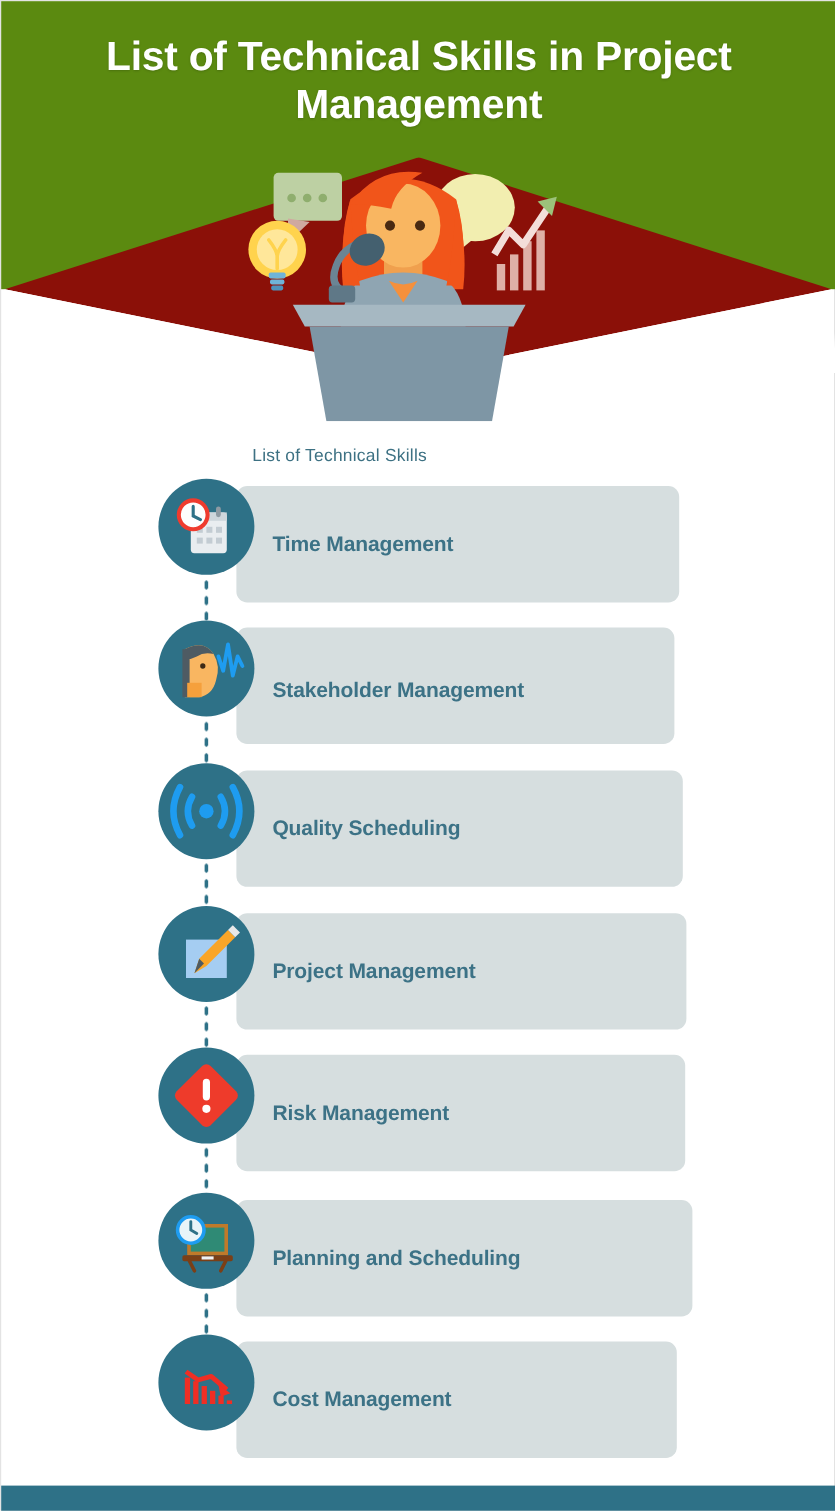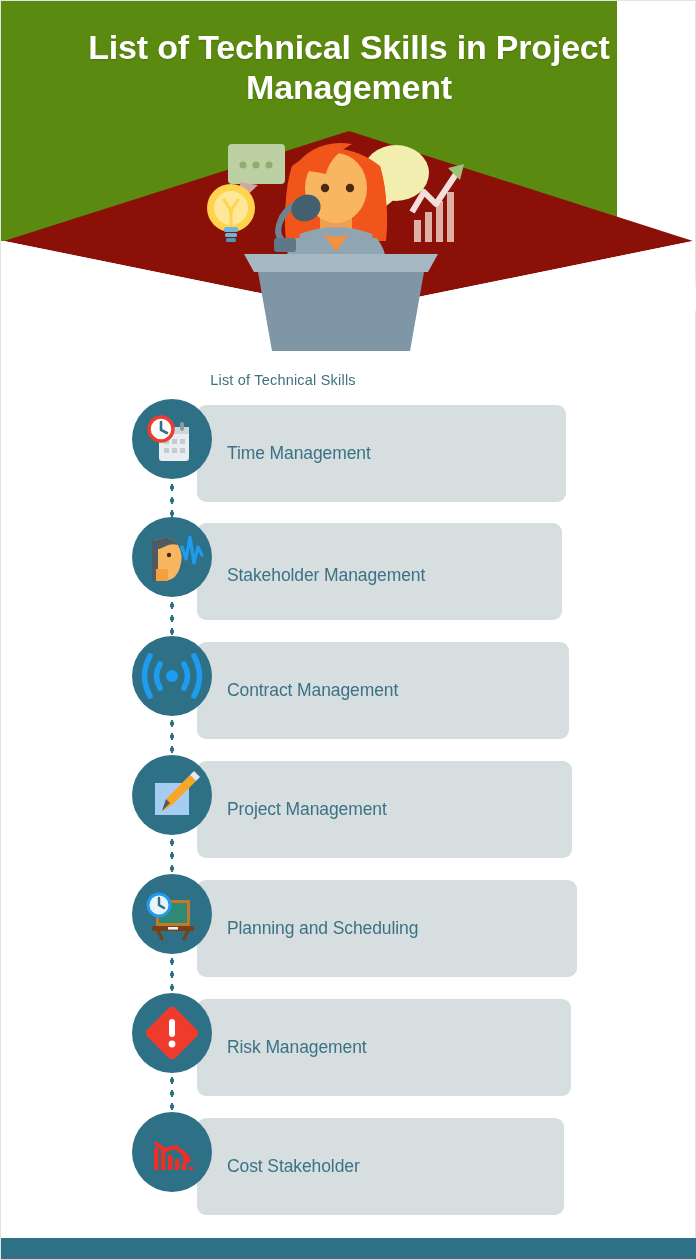--- a/index.html
+++ b/index.html
@@ -3,21 +3,21 @@
 <meta charset="utf-8">
 <style>
   html,body{margin:0;padding:0;background:#ffffff;}
   body{
     width:696px;height:1259px;position:relative;overflow:hidden;
     font-family:"Liberation Sans", sans-serif;
   }
   .page{position:absolute;inset:0;background:#fff;border:1px solid #e3e3e3;box-sizing:border-box;}
 
   
-  .header{position:absolute;left:0;top:0;width:616px;height:240px;background:#5b8a10;overflow:hidden;}
+  .header{position:absolute;left:0;top:0;width:696px;height:240px;background:#5b8a10;overflow:hidden;}
   .header-title{
     position:absolute;left:48px;top:26px;width:600px;
     text-align:center;color:#ffffff;font-size:34px;font-weight:bold;
     line-height:1.18;letter-spacing:-0.2px;text-shadow:0 1px 2px rgba(0,0,0,.18);
   }
   .diamond-wrap{position:absolute;left:0;top:130px;width:696px;height:180px;overflow:hidden;}
   .diamond{position:absolute;left:0;top:0;width:696px;height:180px;}
 
   
   .illus{position:absolute;left:195px;top:125px;width:290px;height:225px;}
@@ -30,21 +30,21 @@
 
   
   .list{position:absolute;left:0;top:396px;width:696px;}
   .row{position:relative;height:120px;}
   .row .bar{
     position:absolute;left:196px;top:6px;height:97px;
     background:#d6dedf;border-radius:9px;
   }
   .row .label{
     position:absolute;left:226px;top:0;height:109px;display:flex;align-items:center;
-    color:#3c7286;font-size:17.5px;font-weight:normal;letter-spacing:-0.1px;white-space:nowrap;
+    color:#3c7286;font-size:17.5px;font-weight:bold;letter-spacing:-0.1px;white-space:nowrap;
   }
   .circle{
     position:absolute;left:131px;top:0;width:80px;height:80px;border-radius:50%;
     background:#2e7187;overflow:hidden;
   }
   .circle svg{display:block;width:80px;height:80px;}
   .dots{
     position:absolute;left:168px;width:6px;
     background-image:radial-gradient(#2e7187 40%, transparent 42%);
     background-size:6px 13px;background-repeat:repeat-y;
@@ -197,21 +197,21 @@
           <rect x="24" y="52" width="12" height="12" fill="#f5a03c"></rect>
           <circle cx="37" cy="38" r="2.2" fill="#3d2a16"></circle>
           <path d="M50 30 l4 12 l4 -22 l4 26 l4 -16 l4 8" stroke="#1e9cf0" stroke-width="3.2" fill="none" stroke-linejoin="round" stroke-linecap="round"></path>
         </svg>
       </div>
       <div class="dots"></div>
     </div>
 
     <div class="row r3 w3">
       <div class="bar"></div>
-      <div class="label">Contract Management</div>
+      <div class="label">Quality Scheduling</div>
       <div class="circle">
         <svg viewBox="0 0 80 80">
           <circle cx="40" cy="40" r="6" fill="#1e9cf0"></circle>
           <path d="M28 28 q-7 12 0 24" stroke="#1e9cf0" stroke-width="5.5" fill="none" stroke-linecap="round"></path>
           <path d="M52 28 q7 12 0 24" stroke="#1e9cf0" stroke-width="5.5" fill="none" stroke-linecap="round"></path>
           <path d="M18 20 q-11 20 0 40" stroke="#1e9cf0" stroke-width="5.5" fill="none" stroke-linecap="round"></path>
           <path d="M62 20 q11 20 0 40" stroke="#1e9cf0" stroke-width="5.5" fill="none" stroke-linecap="round"></path>
         </svg>
       </div>
       <div class="dots"></div>
@@ -219,20 +219,33 @@
 
     <div class="row r4 w4">
       <div class="bar"></div>
       <div class="label">Project Management</div>
       <div class="circle">
         <svg viewBox="0 0 80 80">
           <rect x="23" y="28" width="34" height="32" fill="#a5cdf2"></rect>
           <polygon points="30,56 34,44 58,20 64,26 40,50" fill="#f9a528"></polygon>
           <polygon points="58,20 62,16 68,22 64,26" fill="#e8e8e8"></polygon>
           <polygon points="30,56 34,44 38,48" fill="#4e5b63"></polygon>
+        </svg>
+      </div>
+      <div class="dots"></div>
+    </div>
+
+    <div class="row r6 w6">
+      <div class="bar"></div>
+      <div class="label">Risk Management</div>
+      <div class="circle">
+        <svg viewBox="0 0 80 80">
+          <rect x="20" y="20" width="40" height="40" rx="5" transform="rotate(45 40 40)" fill="#ee3b2b"></rect>
+          <rect x="37" y="26" width="6" height="18" rx="3" fill="#ffffff"></rect>
+          <circle cx="40" cy="51" r="3.4" fill="#ffffff"></circle>
         </svg>
       </div>
       <div class="dots"></div>
     </div>
 
     <div class="row r5 w5">
       <div class="bar"></div>
       <div class="label">Planning and Scheduling</div>
       <div class="circle">
         <svg viewBox="0 0 80 80">
@@ -241,36 +254,23 @@
           <rect x="20" y="52" width="42" height="5" rx="1.5" fill="#7b3f16"></rect>
           <rect x="36" y="53" width="10" height="2.6" fill="#eef2f4"></rect>
           <path d="M26 57 l4 8 M56 57 l-4 8" stroke="#7b3f16" stroke-width="3" stroke-linecap="round"></path>
           <circle cx="27" cy="31" r="11" fill="#e9f4f8" stroke="#1e9cf0" stroke-width="3"></circle>
           <path d="M27 24 v7 l5 3" stroke="#2e7187" stroke-width="2.4" fill="none" stroke-linecap="round"></path>
         </svg>
       </div>
       <div class="dots"></div>
     </div>
 
-    <div class="row r6 w6">
-      <div class="bar"></div>
-      <div class="label">Risk Management</div>
-      <div class="circle">
-        <svg viewBox="0 0 80 80">
-          <rect x="20" y="20" width="40" height="40" rx="5" transform="rotate(45 40 40)" fill="#ee3b2b"></rect>
-          <rect x="37" y="26" width="6" height="18" rx="3" fill="#ffffff"></rect>
-          <circle cx="40" cy="51" r="3.4" fill="#ffffff"></circle>
-        </svg>
-      </div>
-      <div class="dots"></div>
-    </div>
-
     <div class="row r7 w7">
       <div class="bar"></div>
-      <div class="label">Cost Stakeholder</div>
+      <div class="label">Cost Management</div>
       <div class="circle">
         <svg viewBox="0 0 80 80">
           <g fill="#ef2e24">
             <rect x="22" y="36" width="4.4" height="22"></rect>
             <rect x="29" y="39" width="4.4" height="19"></rect>
             <rect x="36" y="43" width="4.4" height="15"></rect>
             <rect x="43" y="47" width="4.4" height="11"></rect>
             <rect x="50" y="51" width="4.4" height="7"></rect>
             <rect x="57" y="55" width="4.4" height="3"></rect>
           </g>

